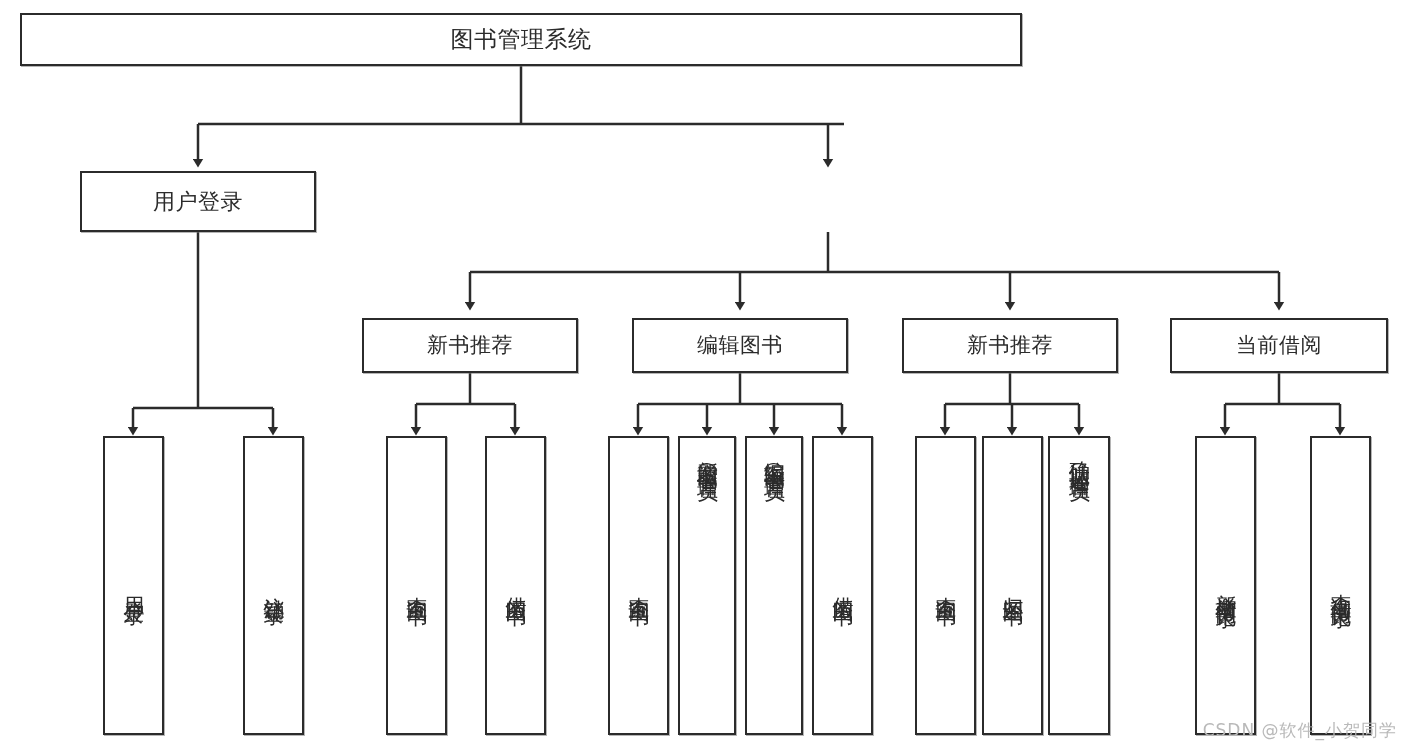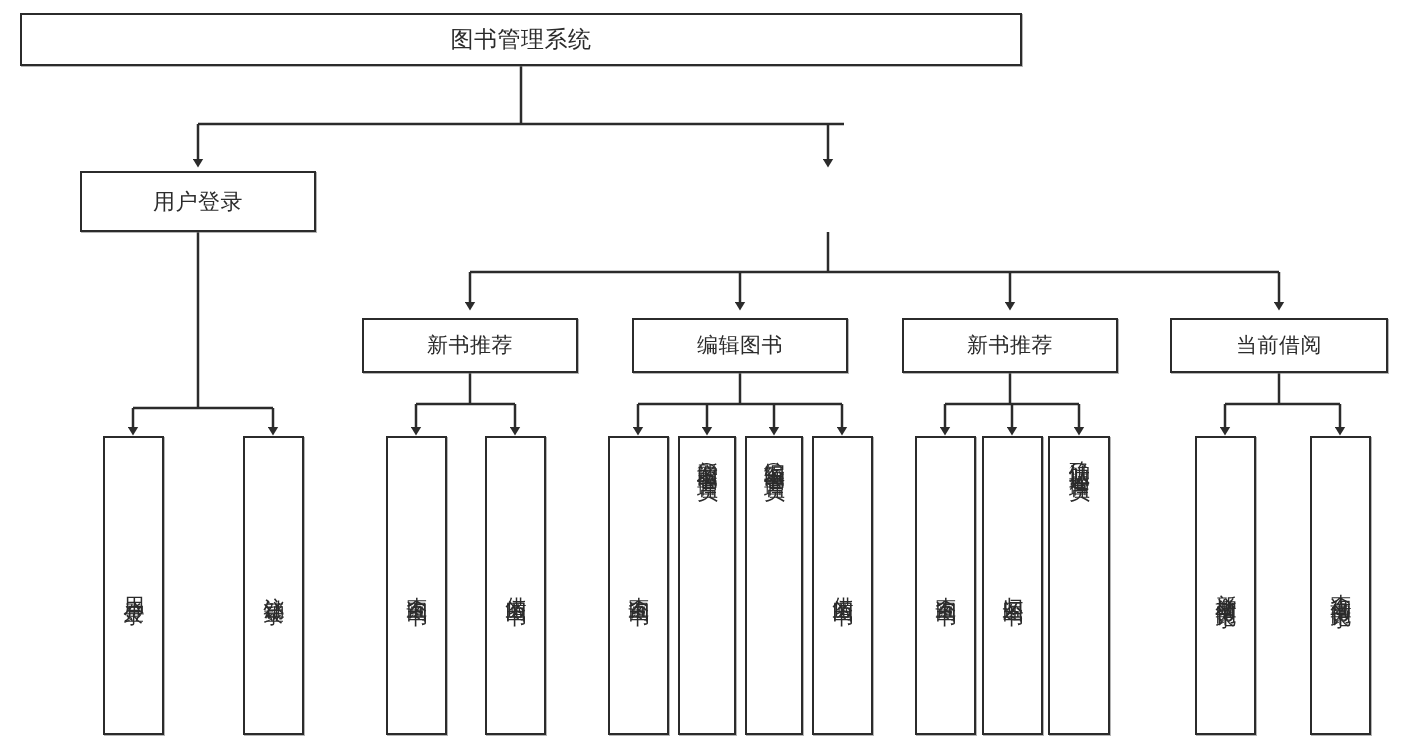--- a/index.html
+++ b/index.html
@@ -186,13 +186,14 @@
   <div class="node leaf mid" style="left:1048px;top:436px;width:62px;height:299px;">
     <span class="lbl">确认归还（管理员）</span>
   </div>
   <div class="node leaf center" style="left:1195px;top:436px;width:61px;height:299px;">
     <span class="lbl">新增借阅记录</span>
   </div>
   <div class="node leaf center" style="left:1310px;top:436px;width:61px;height:299px;">
     <span class="lbl">查询借阅记录</span>
   </div>
 
+  <div id="watermark">CSDN @软件_小贺同学</div>
 </div>
 
 </body></html>

